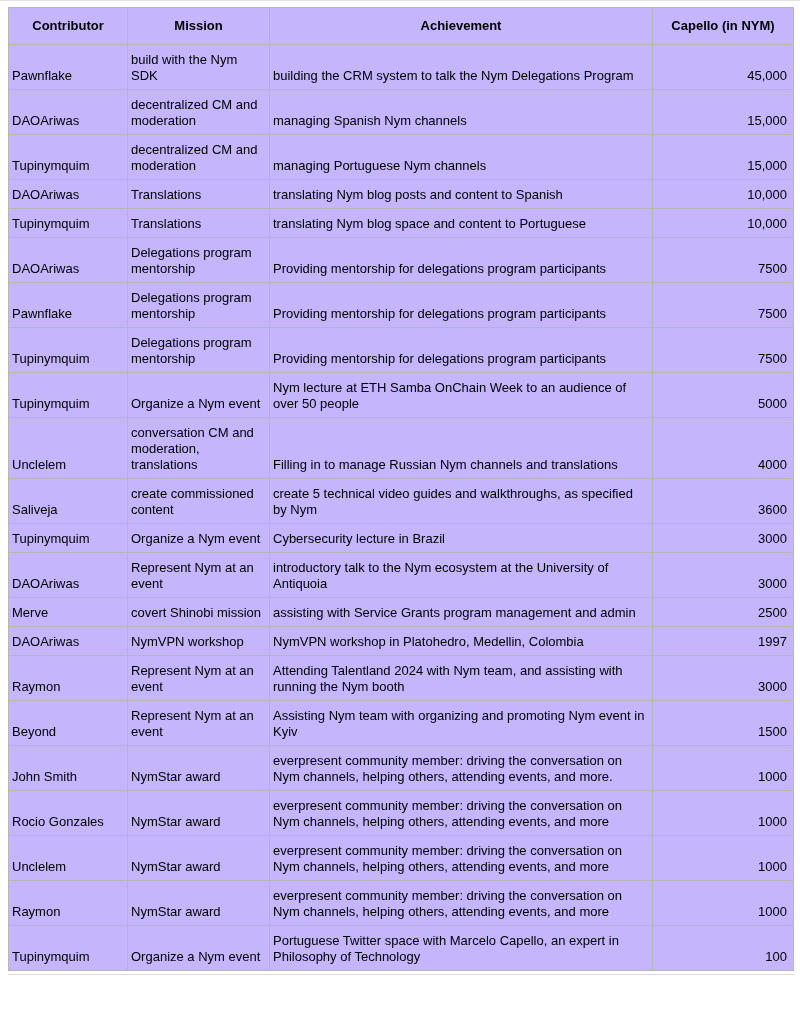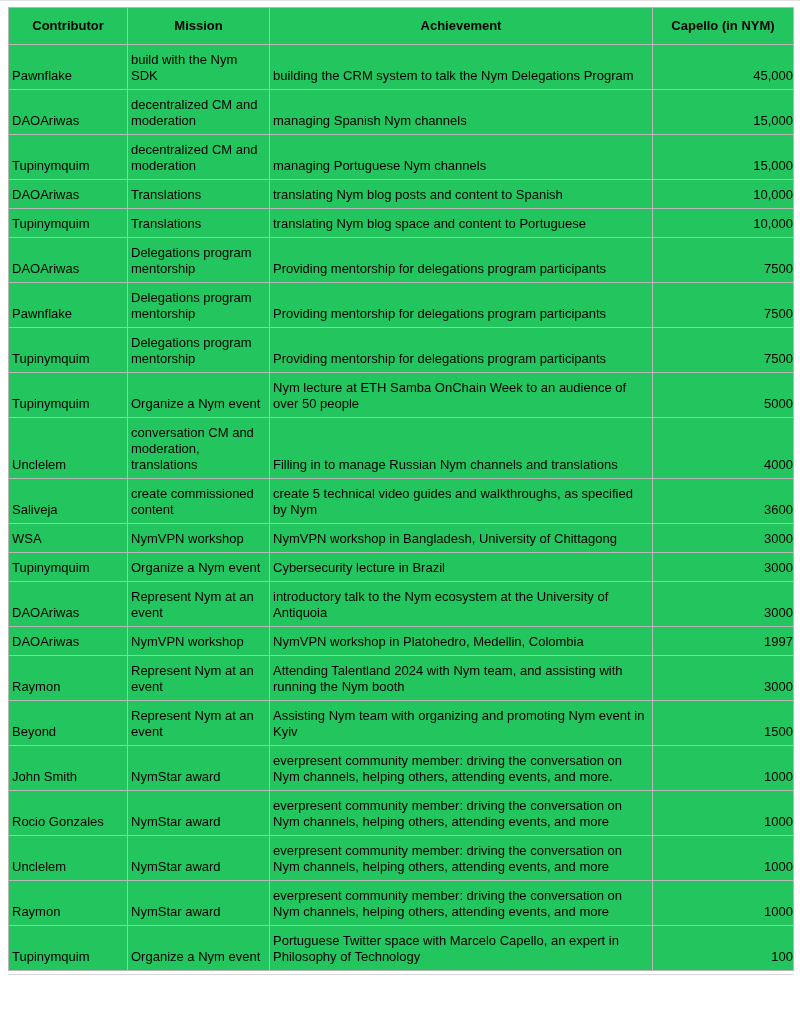--- a/index.html
+++ b/index.html
@@ -26,21 +26,21 @@
   .sheet {
     position: absolute;
     top: 7px;
     left: 8px;
     width: 786px;
   }
   table.grid {
     border-collapse: collapse;
     table-layout: fixed;
     width: 785px;
-    background: #22c55e;
+    background: #c4b5fd;
   }
   table.grid col.c0 { width: 119px; }
   table.grid col.c1 { width: 142px; }
   table.grid col.c2 { width: 383px; }
   table.grid col.c3 { width: 141px; }
   table.grid th,
   table.grid td {
     border: 1px solid #b7b7b7;
     font-size: 13px;
     overflow: hidden;
@@ -54,21 +54,21 @@
     line-height: 16px;
   }
   table.grid td {
     vertical-align: bottom;
     padding: 7px 3px 5px 3px;
     line-height: 16px;
     word-wrap: break-word;
   }
   table.grid td.reward {
     text-align: right;
-    padding-right: 0;
+    padding-right: 6px;
   }
   .cutline-bottom {
     width: 786px;
     height: 1px;
     background: #d9d9d9;
     margin-top: 3px;
   }
 </style>
 </head>
 <body>
@@ -152,36 +152,36 @@
           <td>Filling in to manage Russian Nym channels and translations</td>
           <td class="reward">4000</td>
         </tr>
         <tr>
           <td>Saliveja</td>
           <td>create commissioned content</td>
           <td>create 5 technical video guides and walkthroughs, as specified by Nym</td>
           <td class="reward">3600</td>
         </tr>
         <tr>
-          <td>WSA</td>
-          <td>NymVPN workshop</td>
-          <td>NymVPN workshop in Bangladesh, University of Chittagong</td>
-          <td class="reward">3000</td>
-        </tr>
-        <tr>
           <td>Tupinymquim</td>
           <td>Organize a Nym event</td>
           <td>Cybersecurity lecture in Brazil</td>
           <td class="reward">3000</td>
         </tr>
         <tr>
           <td>DAOAriwas</td>
           <td>Represent Nym at an event</td>
           <td>introductory talk to the Nym ecosystem at the University of Antiquoia</td>
           <td class="reward">3000</td>
+        </tr>
+        <tr>
+          <td>Merve</td>
+          <td>covert Shinobi mission</td>
+          <td>assisting with Service Grants program management and admin</td>
+          <td class="reward">2500</td>
         </tr>
         <tr>
           <td>DAOAriwas</td>
           <td>NymVPN workshop</td>
           <td>NymVPN workshop in Platohedro, Medellin, Colombia</td>
           <td class="reward">1997</td>
         </tr>
         <tr>
           <td>Raymon</td>
           <td>Represent Nym at an event</td>

